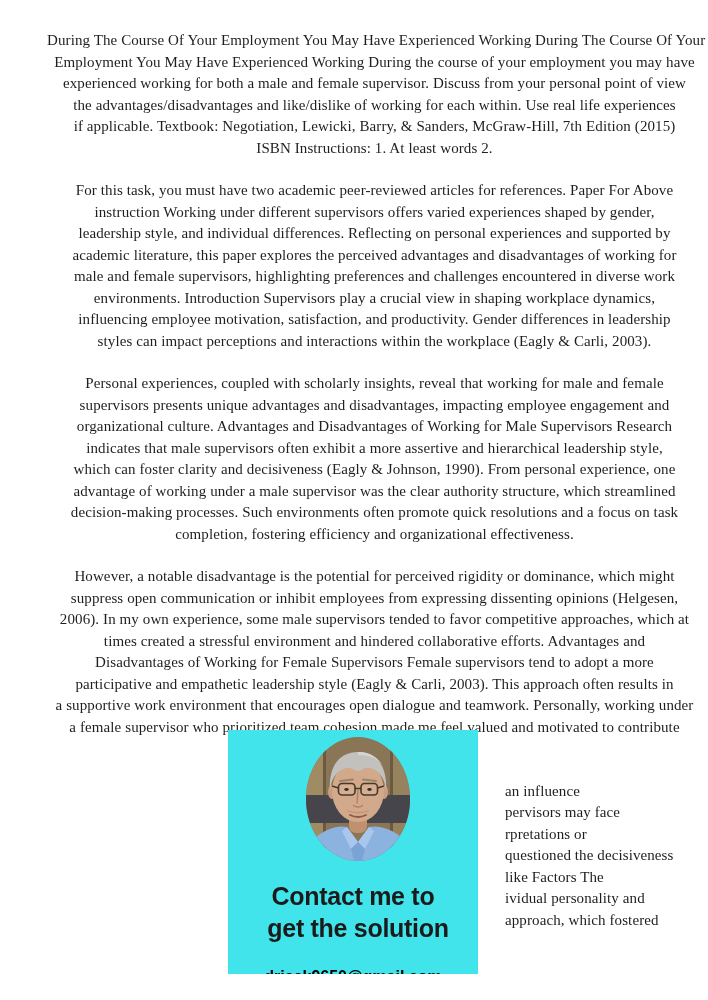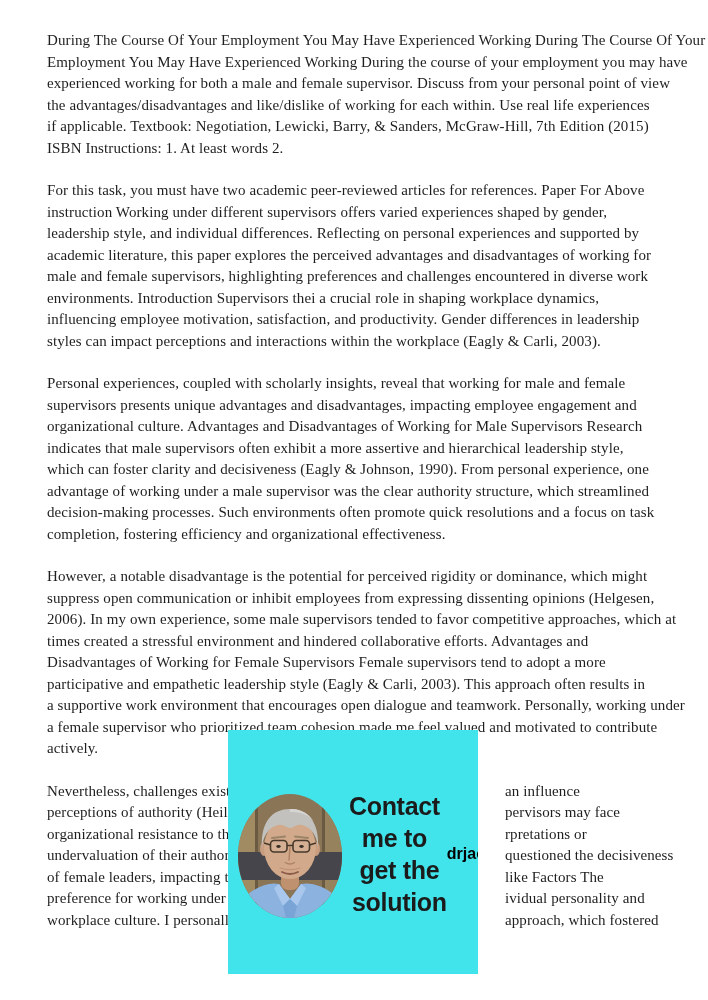--- a/index.html
+++ b/index.html
@@ -2,30 +2,31 @@
 <html><head>
 <meta charset="utf-8">
 <style>
   html,body{margin:0;padding:0;}
   body{
     width:708px;height:1000px;background:#ffffff;overflow:hidden;
     font-family:"Liberation Serif","DejaVu Serif",serif;
   }
   .page{position:relative;width:708px;height:1000px;background:#ffffff;}
   .doc{position:absolute;left:47px;top:30px;width:655px;color:#1e1e1e;}
-  .para{margin:0 0 21px 0;}
+  .para{margin:0 0 21px 0;text-align:center;}
   .line{
     position:relative;white-space:nowrap;height:21.5px;line-height:21.5px;
     font-size:15px;letter-spacing:0.1px;
   }
   .line .frag-right{position:absolute;left:431px;top:0;padding-left:27px;}
   .overlay{
     position:absolute;left:228px;top:730px;width:250px;height:244px;
-    background:#41E4EA;display:flex;flex-direction:row;align-items:center;
+    background:#41E4EA;display:flex;flex-direction:column;align-items:center;
     overflow:hidden;
+    gap:16px;
   }
   .photo{width:104px;height:124px;margin-top:7px;flex:0 0 auto;margin-left:10px;}
   .heading{
     margin-top:3px;text-align:center;color:#1b1b1b;
     font-family:"Liberation Sans","DejaVu Sans",sans-serif;
     font-weight:700;font-size:25px;line-height:32px;letter-spacing:-0.3px;
   }
   .heading .h2line{padding-left:10px;}
   .email{
     margin-top:4px;color:#000000;
@@ -46,21 +47,21 @@
         <div class="line">the advantages/disadvantages and like/dislike of working for each within. Use real life experiences</div>
         <div class="line">if applicable. Textbook: Negotiation, Lewicki, Barry, &amp; Sanders, McGraw-Hill, 7th Edition (2015)</div>
         <div class="line">ISBN Instructions: 1. At least words 2.</div>
       </div>
       <div class="para">
         <div class="line">For this task, you must have two academic peer-reviewed articles for references. Paper For Above</div>
         <div class="line">instruction Working under different supervisors offers varied experiences shaped by gender,</div>
         <div class="line">leadership style, and individual differences. Reflecting on personal experiences and supported by</div>
         <div class="line">academic literature, this paper explores the perceived advantages and disadvantages of working for</div>
         <div class="line">male and female supervisors, highlighting preferences and challenges encountered in diverse work</div>
-        <div class="line">environments. Introduction Supervisors thei a crucial role in shaping workplace dynamics,</div>
+        <div class="line">environments. Introduction Supervisors play a crucial view in shaping workplace dynamics,</div>
         <div class="line">influencing employee motivation, satisfaction, and productivity. Gender differences in leadership</div>
         <div class="line">styles can impact perceptions and interactions within the workplace (Eagly &amp; Carli, 2003).</div>
       </div>
       <div class="para">
         <div class="line">Personal experiences, coupled with scholarly insights, reveal that working for male and female</div>
         <div class="line">supervisors presents unique advantages and disadvantages, impacting employee engagement and</div>
         <div class="line">organizational culture. Advantages and Disadvantages of Working for Male Supervisors Research</div>
         <div class="line">indicates that male supervisors often exhibit a more assertive and hierarchical leadership style,</div>
         <div class="line">which can foster clarity and decisiveness (Eagly &amp; Johnson, 1990). From personal experience, one</div>
         <div class="line">advantage of working under a male supervisor was the clear authority structure, which streamlined</div>

